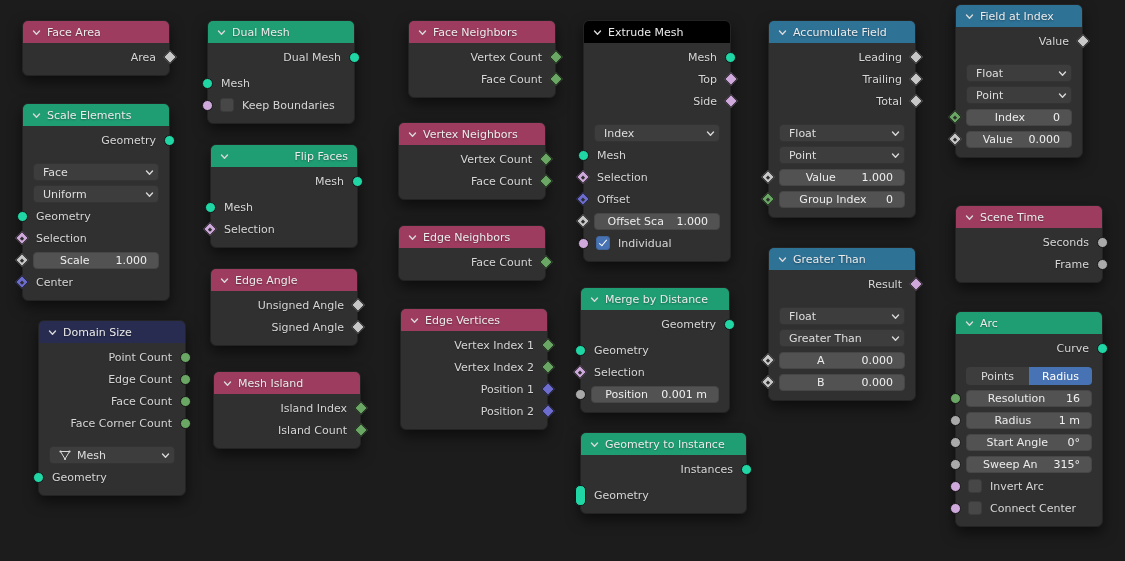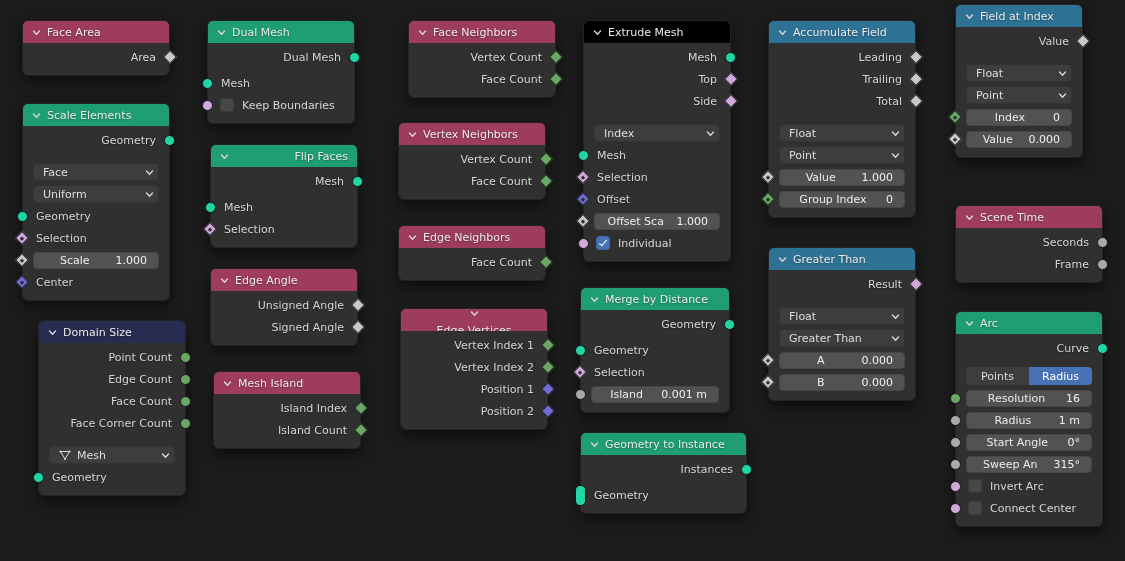--- a/index.html
+++ b/index.html
@@ -336,21 +336,21 @@
       <span class="title">Edge Neighbors</span>
     </div>
     <div class="nbody">
       <div class="nrow out">
         <span class="rlabel">Face Count</span>
         <span class="sock diamond right" style="background: rgb(106, 167, 100);"></span>
       </div>
     </div>
   </div>
 <div class="node" style="left: 400px; top: 308px; width: 148px;">
-    <div class="nhead" style="background: rgb(157, 60, 95); flex-direction: column;">
+    <div class="nhead" style="background: rgb(157, 60, 95);">
       <span class="chev">
         <svg width="9" height="9" viewBox="0 0 9 9">
           <polyline points="1.5,3 4.5,6.2 7.5,3" fill="none" stroke="#d8d8d8" stroke-width="1.4" stroke-linecap="round" stroke-linejoin="round"></polyline>
         </svg>
       </span>
       <span class="title">Edge Vertices</span>
     </div>
     <div class="nbody">
       <div class="nrow out">
         <span class="rlabel">Vertex Index 1</span>
@@ -456,21 +456,21 @@
       </div>
       <div class="nrow in">
         <span class="sock diamond left" style="background: rgb(207, 169, 220);">
           <span class="dot"></span>
         </span>
         <span class="rlabel">Selection</span>
       </div>
       <div class="nrow">
         <span class="sock circle left" style="background: rgb(169, 169, 169);"></span>
         <div class="slider">
-          <span class="lbl">Island</span>
+          <span class="lbl">Position</span>
           <span class="val">0.001 m</span>
         </div>
       </div>
     </div>
   </div>
 <div class="node" style="left: 580px; top: 432px; width: 167px;">
     <div class="nhead" style="background: rgb(31, 158, 116);">
       <span class="chev">
         <svg width="9" height="9" viewBox="0 0 9 9">
           <polyline points="1.5,3 4.5,6.2 7.5,3" fill="none" stroke="#d8d8d8" stroke-width="1.4" stroke-linecap="round" stroke-linejoin="round"></polyline>

